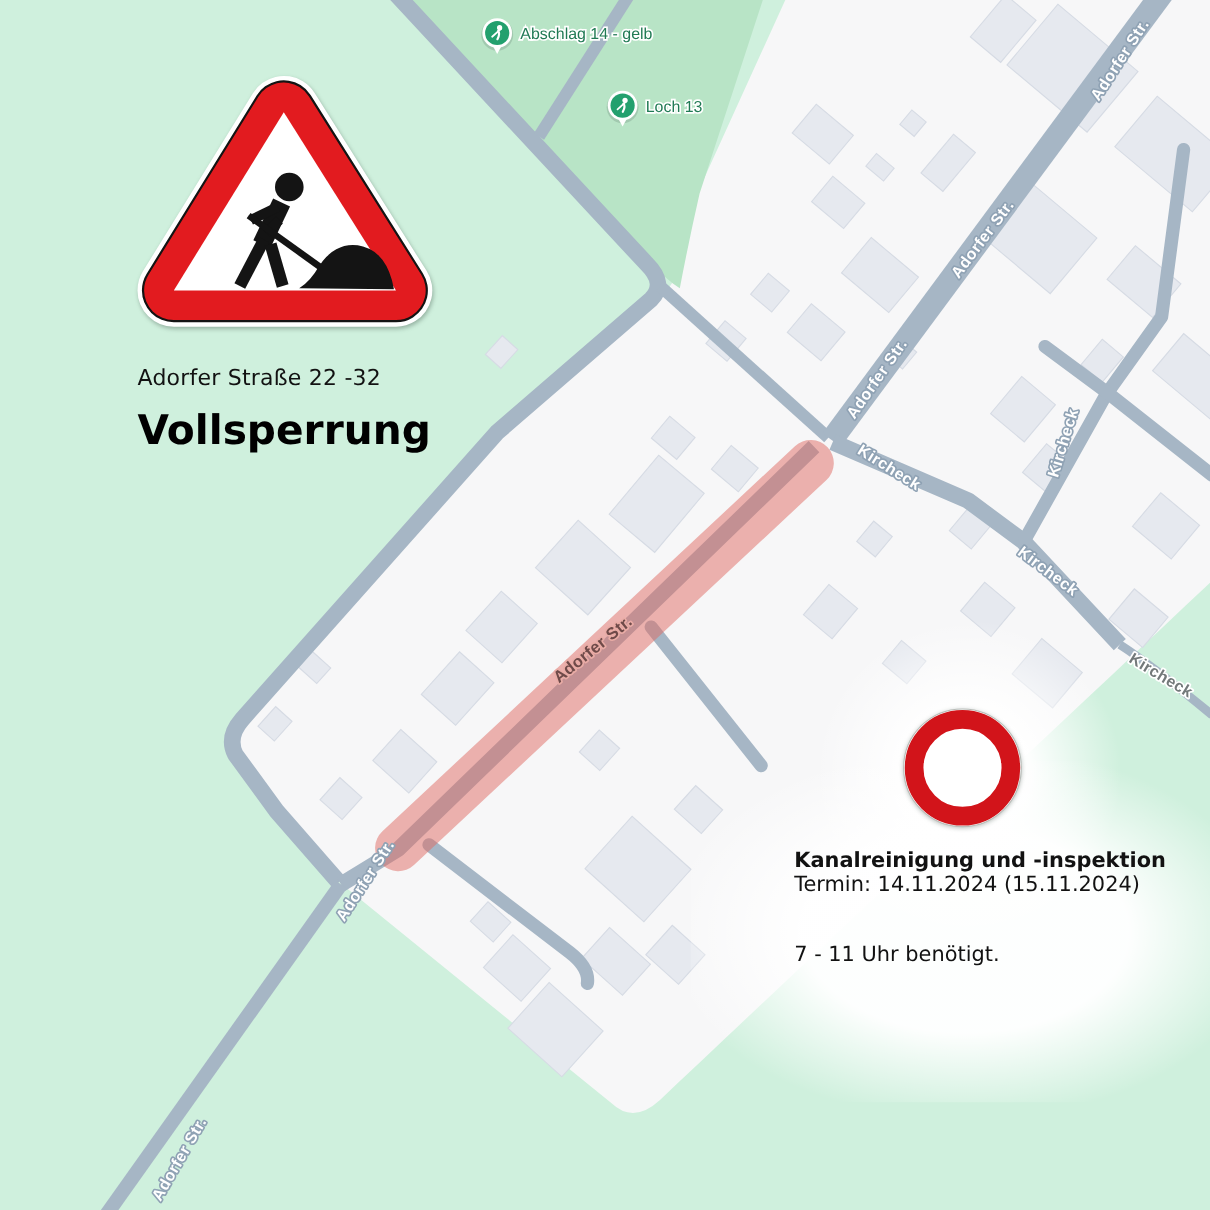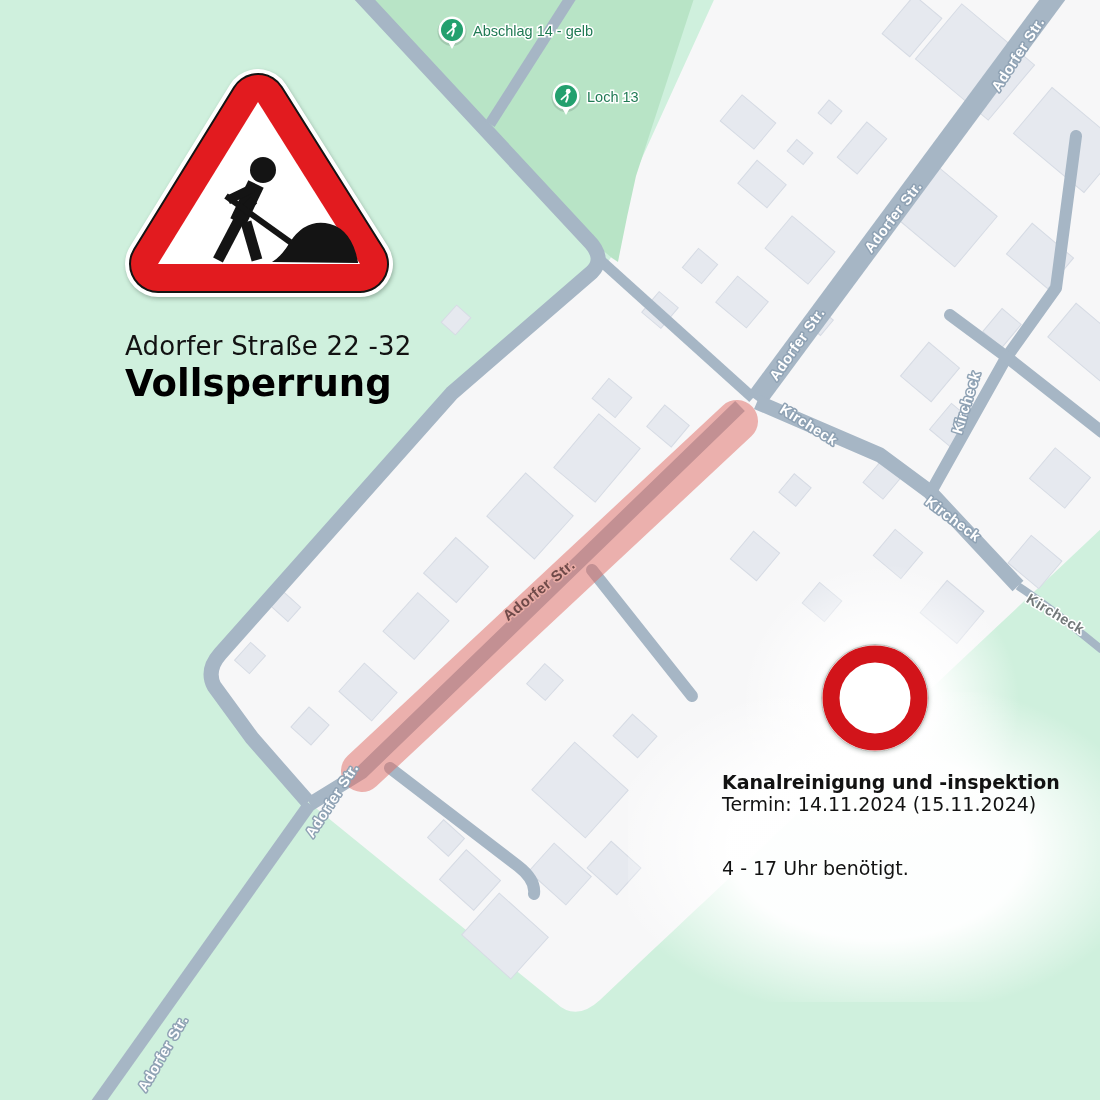--- a/index.html
+++ b/index.html
@@ -18,22 +18,22 @@
   .glow{position:absolute;z-index:1;pointer-events:none;}
   .glow-sign{left:735px;top:558px;width:290px;height:290px;
     background:radial-gradient(circle,rgba(255,255,255,.96) 0 28%,rgba(255,255,255,0) 68%);}
   .glow-text{left:628px;top:692px;width:500px;height:310px;
     background:radial-gradient(ellipse,rgba(255,255,255,.97) 0 42%,rgba(255,255,255,0) 78%);}
 
   #roadworks{position:absolute;left:122px;top:60px;z-index:2;
     filter:drop-shadow(1px 2px 2px rgba(40,60,50,.35));}
   #headline{position:absolute;left:125px;top:331px;z-index:2;
     font-family:"DejaVu Sans",sans-serif;color:#121212;}
-  #headline .line1{font-size:26px;letter-spacing:.2px;}
-  #headline .line2{font-size:37px;font-weight:bold;margin-top:1px;color:#000;}
+  #headline .line1{font-size:20px;letter-spacing:.2px;}
+  #headline .line2{font-size:37px;font-weight:bold;margin-top:15px;color:#000;}
 
   #no-vehicles{position:absolute;left:818px;top:641px;z-index:2;
     filter:drop-shadow(0 1px 2px rgba(110,125,118,.45));}
 
   #info{position:absolute;left:722px;top:772px;z-index:3;width:390px;
     font-family:"DejaVu Sans",sans-serif;font-size:19px;line-height:21.5px;color:#121212;}
   #info .info-title{font-weight:bold;}
   #info .info-body{margin-top:21px;}
 </style>
 </head>
@@ -174,17 +174,17 @@
       <circle cx="57" cy="57" r="53.5" fill="#ffffff" stroke="#b9bdb9" stroke-width="1"></circle>
       <circle cx="57" cy="57" r="44" fill="#ffffff" stroke="#d2141a" stroke-width="17"></circle>
     </svg>
   </div>
 
   <div id="info">
     <div class="info-title">Kanalreinigung und -inspektion</div>
     <div class="info-date">Termin: 14.11.2024 (15.11.2024)</div>
     <div class="info-body">
       <br>
-      <span>4 - 17 Uhr benötigt.</span>
+      <span>7 - 11 Uhr benötigt.</span>
     </div>
   </div>
 
 </div>
 
 </body></html>

